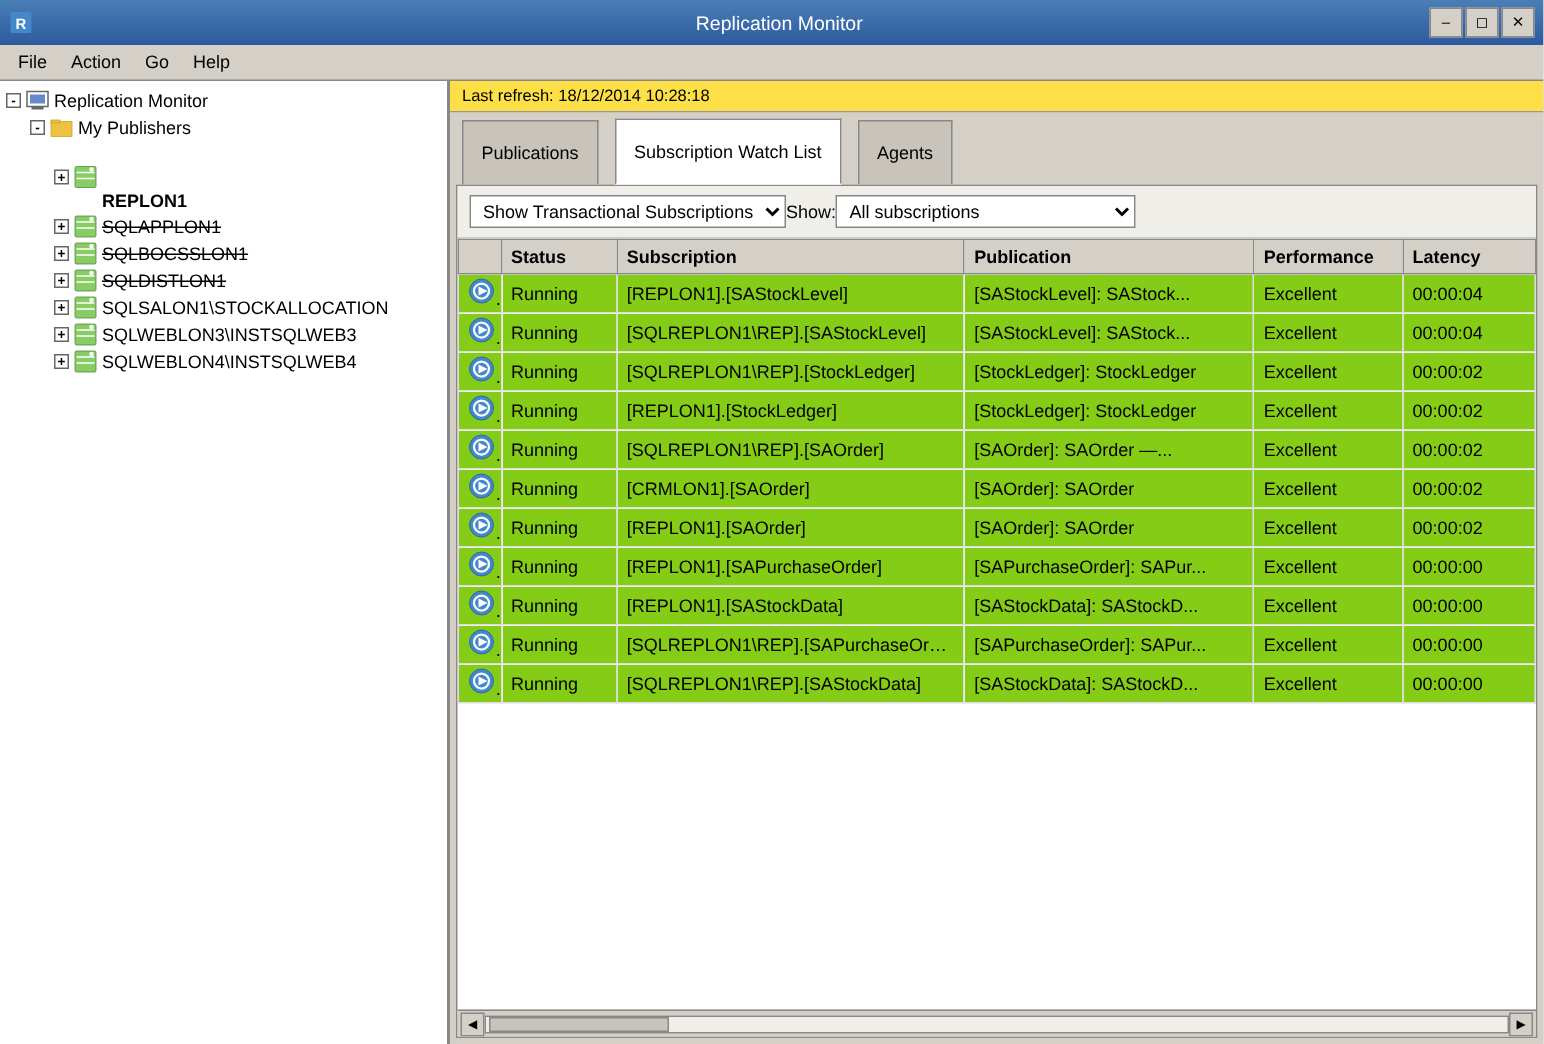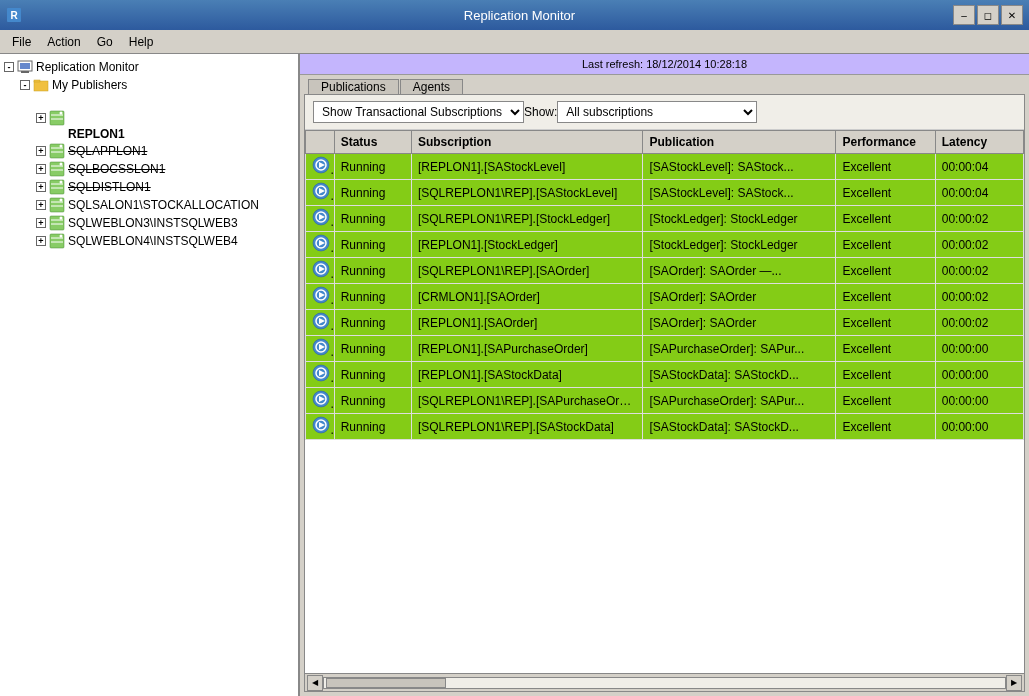--- a/index.html
+++ b/index.html
@@ -32,21 +32,20 @@
     .title-btn.close { background: #d4d0c8; }
     
     
     .menu-bar {
       background: #d4d0c8;
       padding: 2px 4px;
       display: flex;
       gap: 0;
       border-bottom: 1px solid #888;
       height: 24px;
-      align-items: center;
     }
     .menu-item {
       padding: 2px 8px;
       cursor: pointer;
       font-size: 12px;
     }
     
     
     .main-container {
       display: flex;
@@ -74,43 +73,43 @@
     
     .right-panel {
       flex: 1;
       background: #d4d0c8;
       display: flex;
       flex-direction: column;
     }
     
     
     .refresh-bar {
-      background: #c4b5fd;
+      background: #fde047;
       padding: 4px 8px;
-      text-align: center;
+      text-align: left;
       font-size: 11px;
       border-bottom: 1px solid #999;
     }
     
     
     .tabs-container {
       background: #d4d0c8;
       padding: 4px 8px 0 8px;
       display: flex;
       align-items: flex-end;
       gap: 0;
     }
     .tab {
-      padding: 0 12px;
+      padding: 14px 12px;
       background: #c8c4bc;
       border: 1px solid #888;
       border-bottom: none;
       cursor: pointer;
       font-size: 12px;
-      margin-right: 1px;
+      margin-right: 11px;
     }
     .tab.active {
       background: white;
       border-bottom: 1px solid white;
       z-index: 1;
       position: relative;
     }
     
     
     .content-area {
@@ -360,20 +359,21 @@
   </div>
 
   <div class="right-panel">
 
     <div class="refresh-bar">
       <span>Last refresh: 18/12/2014 10:28:18</span>
     </div>
 
     <div class="tabs-container">
       <div class="tab">Publications</div>
+      <div class="tab active">Subscription Watch List</div>
       <div class="tab">Agents</div>
     </div>
 
     <div class="content-area">
 
       <div class="filter-bar">
         <select class="filter-select">
           <option>Show Transactional Subscriptions</option>
         </select>
         <span>Show:</span>

